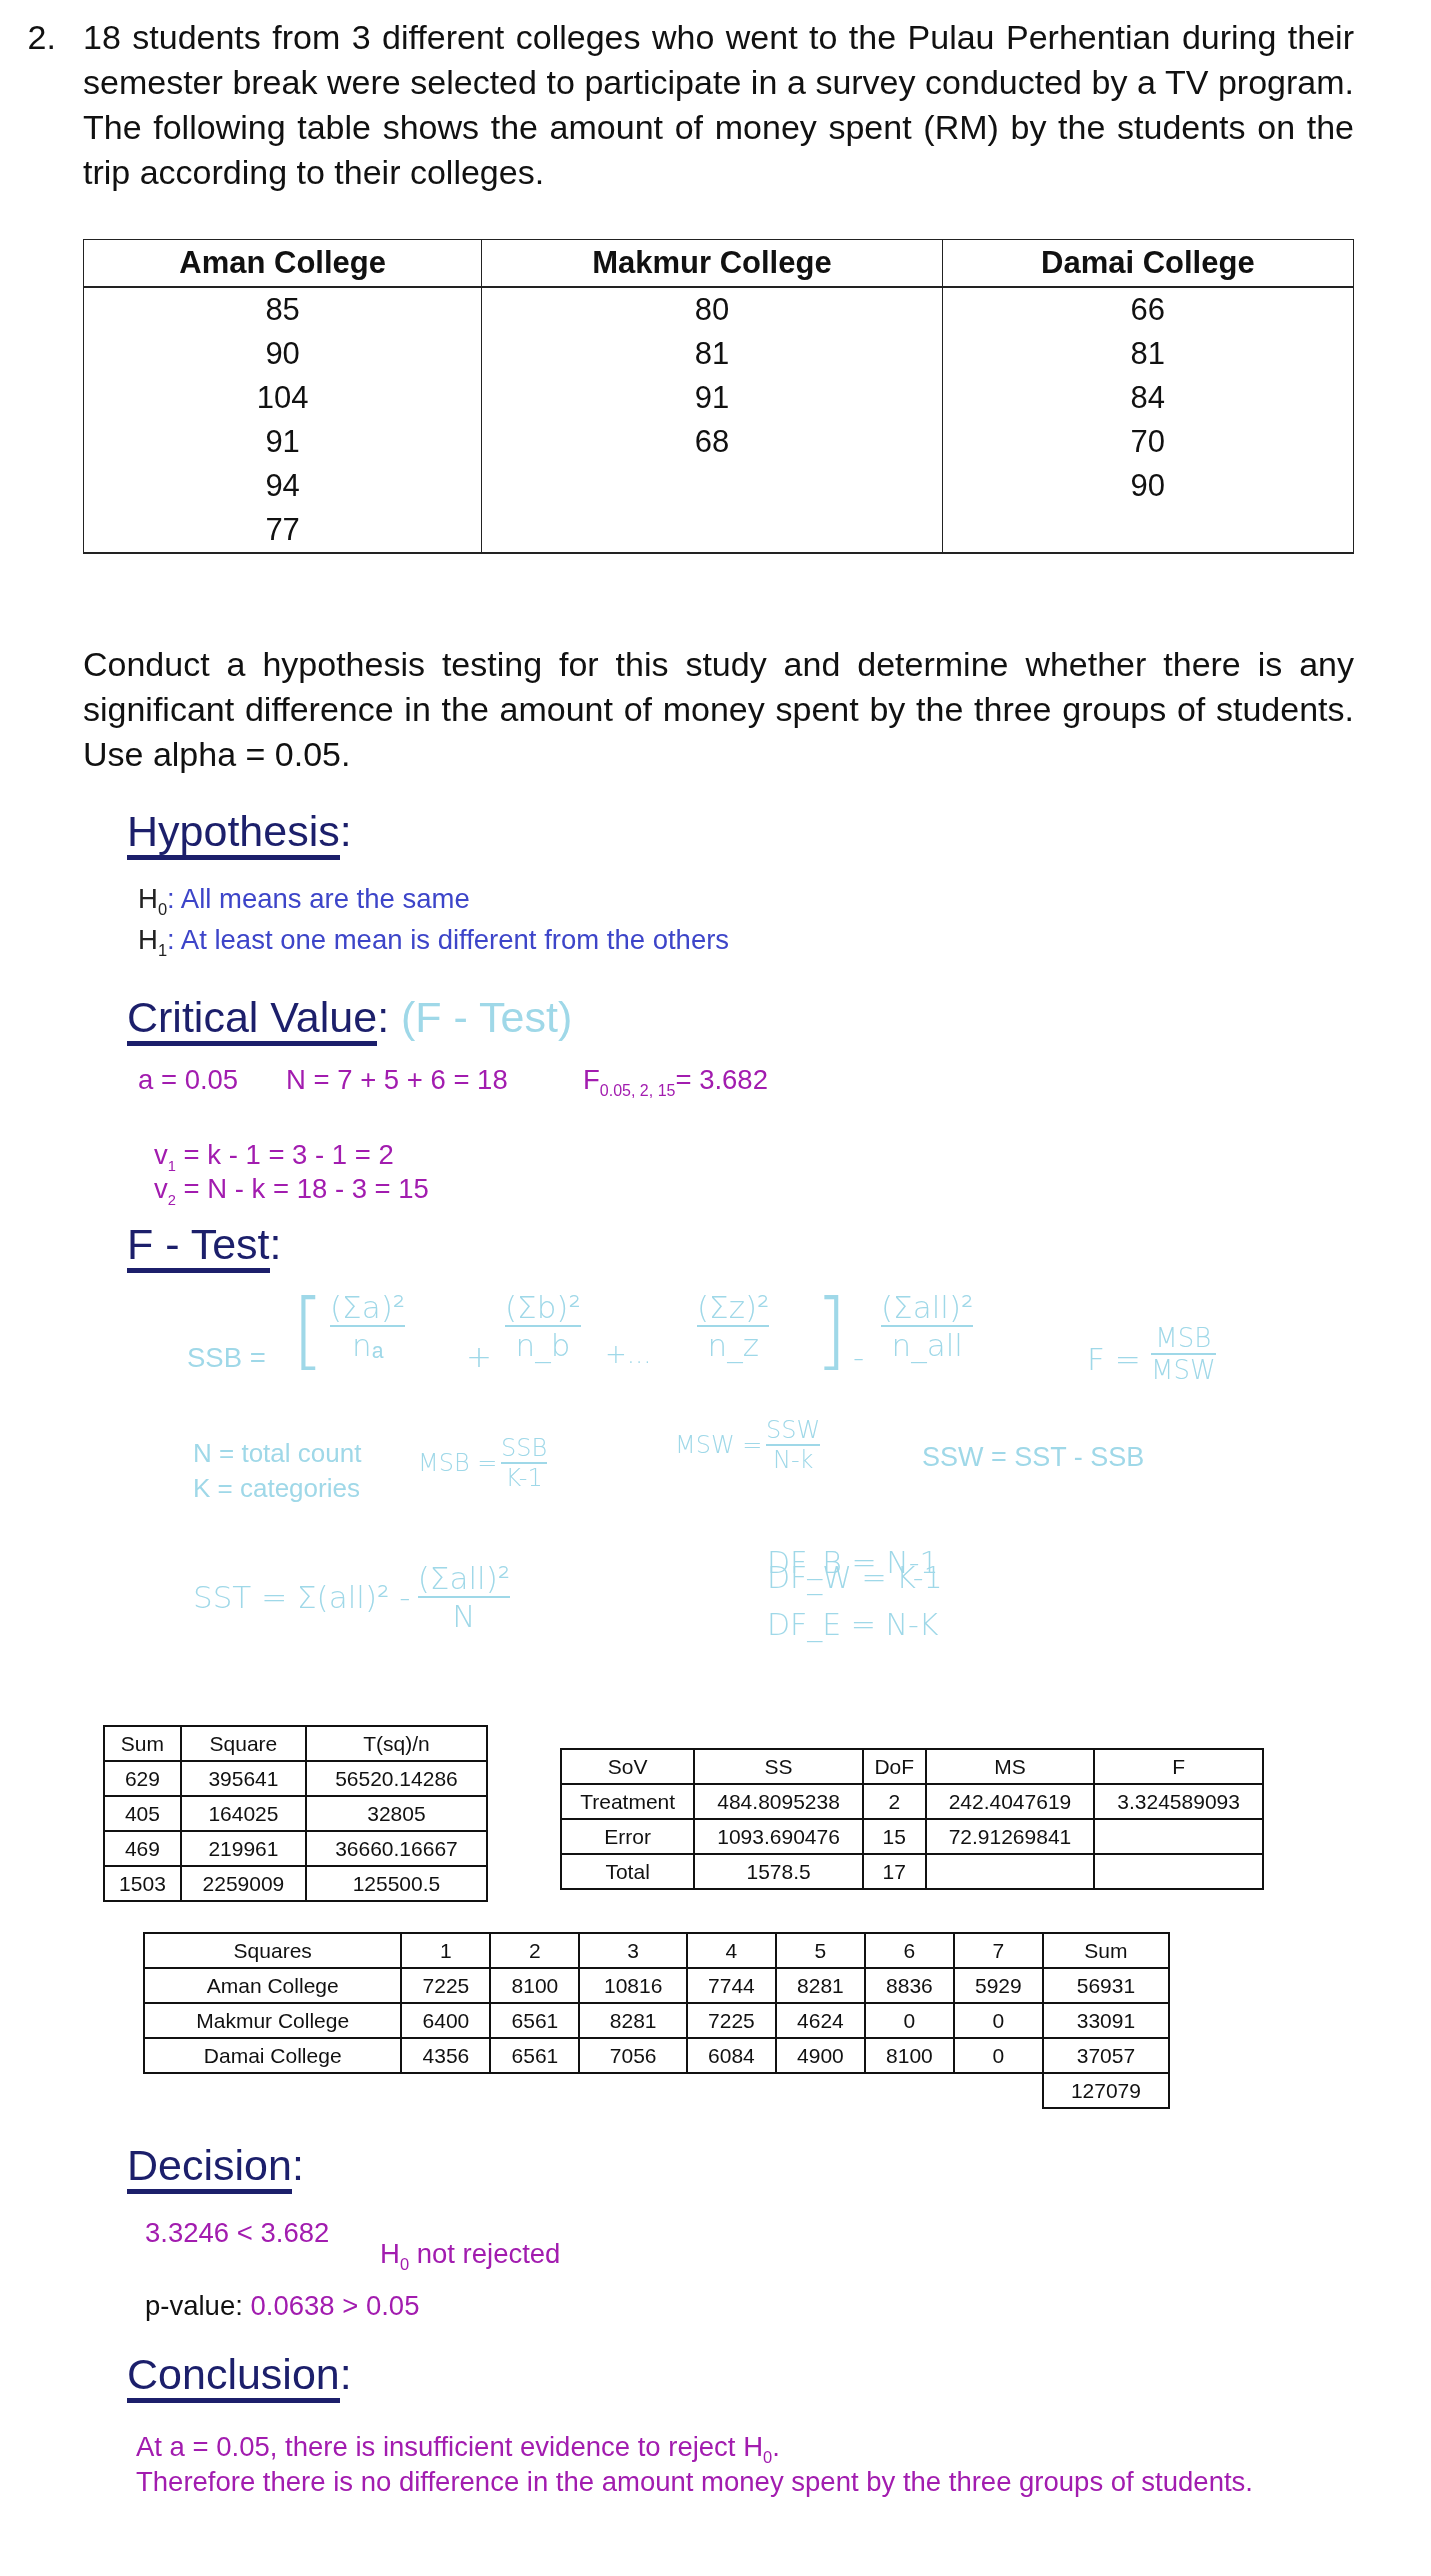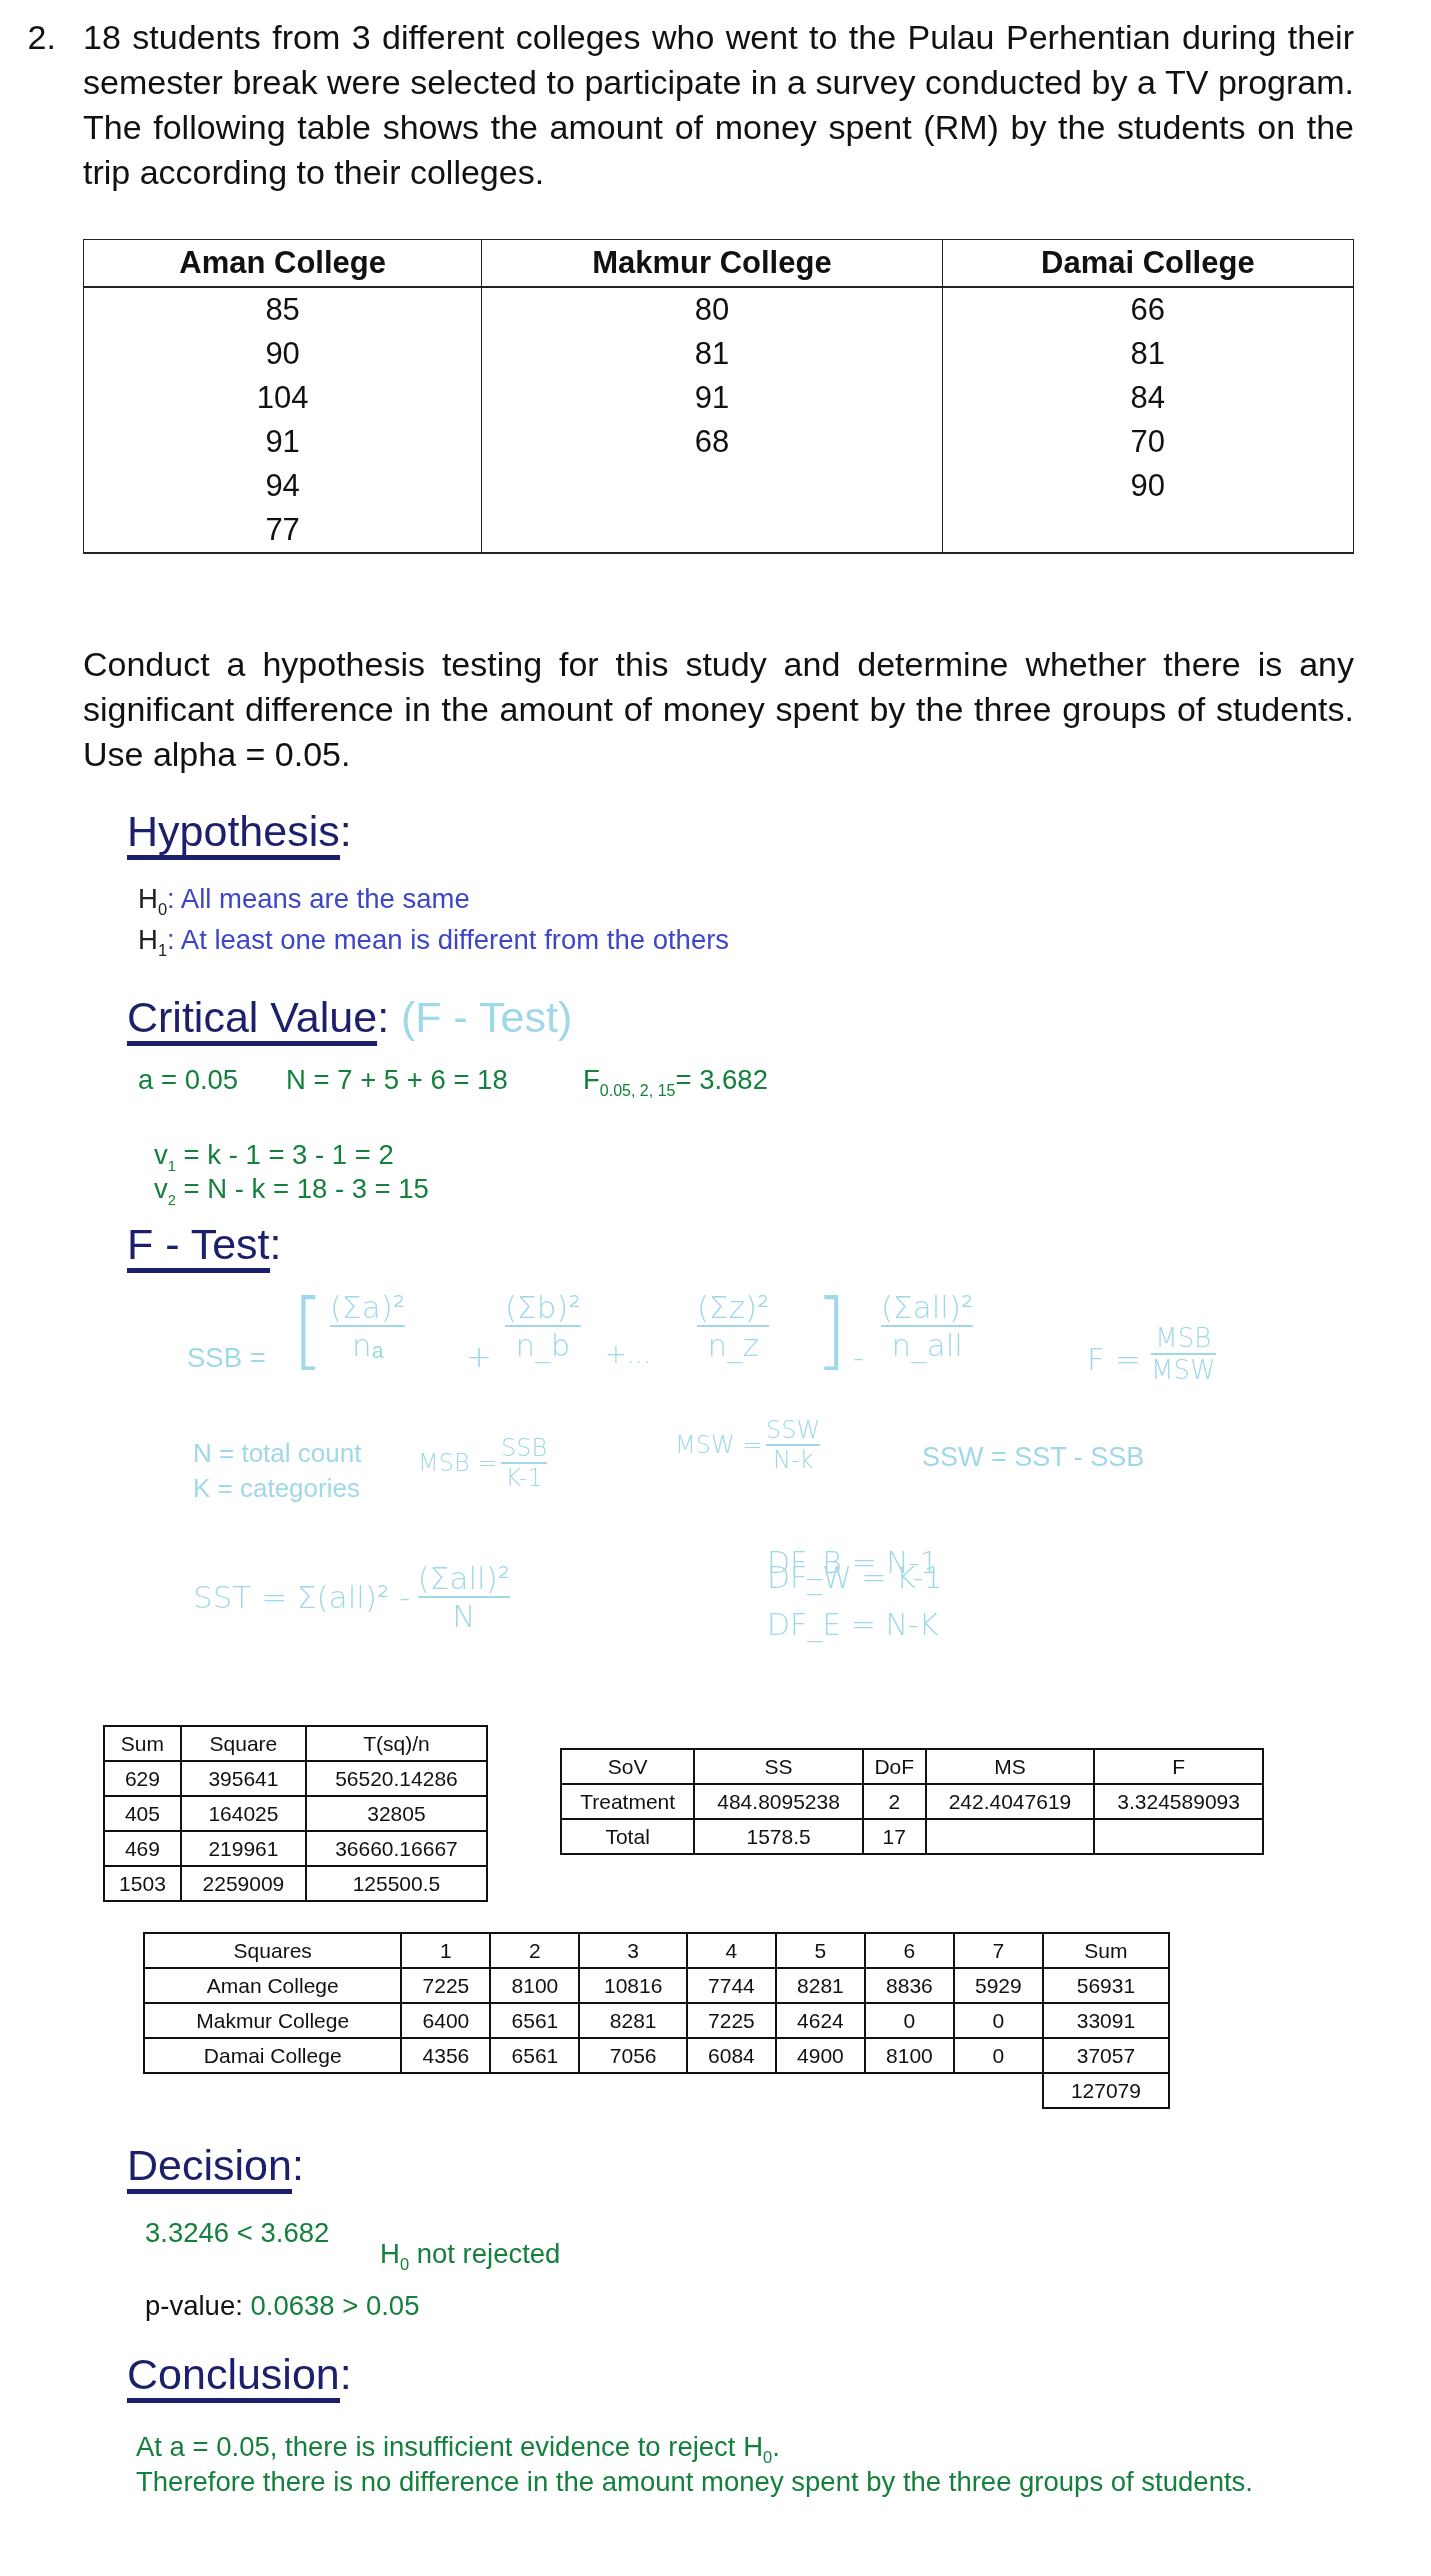--- a/index.html
+++ b/index.html
@@ -9,21 +9,21 @@
   .q-num { left:27.5px; top:14.7px; font-size:34px; color:#111; }
   .q-para { left:83px; top:14.7px; width:1271px; }
   .q-para2 { left:83px; top:642px; width:1271px; }
   table.data { border-collapse:collapse; position:absolute; }
   table.main-tbl { left:83px; top:239px; width:1271px; font-size:31px; color:#111; }
   table.main-tbl th { font-weight:bold; height:44px; border:1.8px solid #222; border-bottom:2.8px solid #222; text-align:center; }
   table.main-tbl td { height:44px; text-align:center; border-left:1.8px solid #222; border-right:1.8px solid #222; padding:0; }
   table.main-tbl tr:last-child td { border-bottom:2.8px solid #222; }
   .heading { font-size:43px; color:#1c1f6b; }
   .heading u { text-decoration:none; border-bottom:5.5px solid #1c1f6b; }
-  .blue { color:#15803d; }
+  .blue { color:#a21caf; }
   .light { color:#9fd8e8; }
   .t30 { font-size:27.5px; }
   .hw { font-family:"DejaVu Sans", sans-serif; color:#9fd8e8; font-weight:300; }
   table.xl { font-size:21px; color:#111; }
   table.xl td { border:2.8px solid #111; text-align:center; padding:0 3.7px; height:33px; }
   .frac { display:inline-flex; flex-direction:column; align-items:center; vertical-align:middle; }
   .frac .bar { border-top:2.8px solid #9fd8e8; width:100%; }
   sub.s { font-size:60%; }
 </style>
 </head>
@@ -206,20 +206,27 @@
     <td>F</td>
   </tr>
   </tbody>
     <tbody id="anova-body">
       <tr>
         <td>Treatment</td>
         <td>484.8095238</td>
         <td>2</td>
         <td>242.4047619</td>
         <td>3.324589093</td>
+      </tr>
+      <tr>
+        <td>Error</td>
+        <td>1093.690476</td>
+        <td>15</td>
+        <td>72.91269841</td>
+        <td></td>
       </tr>
       <tr>
         <td>Total</td>
         <td>1578.5</td>
         <td>17</td>
         <td></td>
         <td></td>
       </tr>
     </tbody>
 </table>

